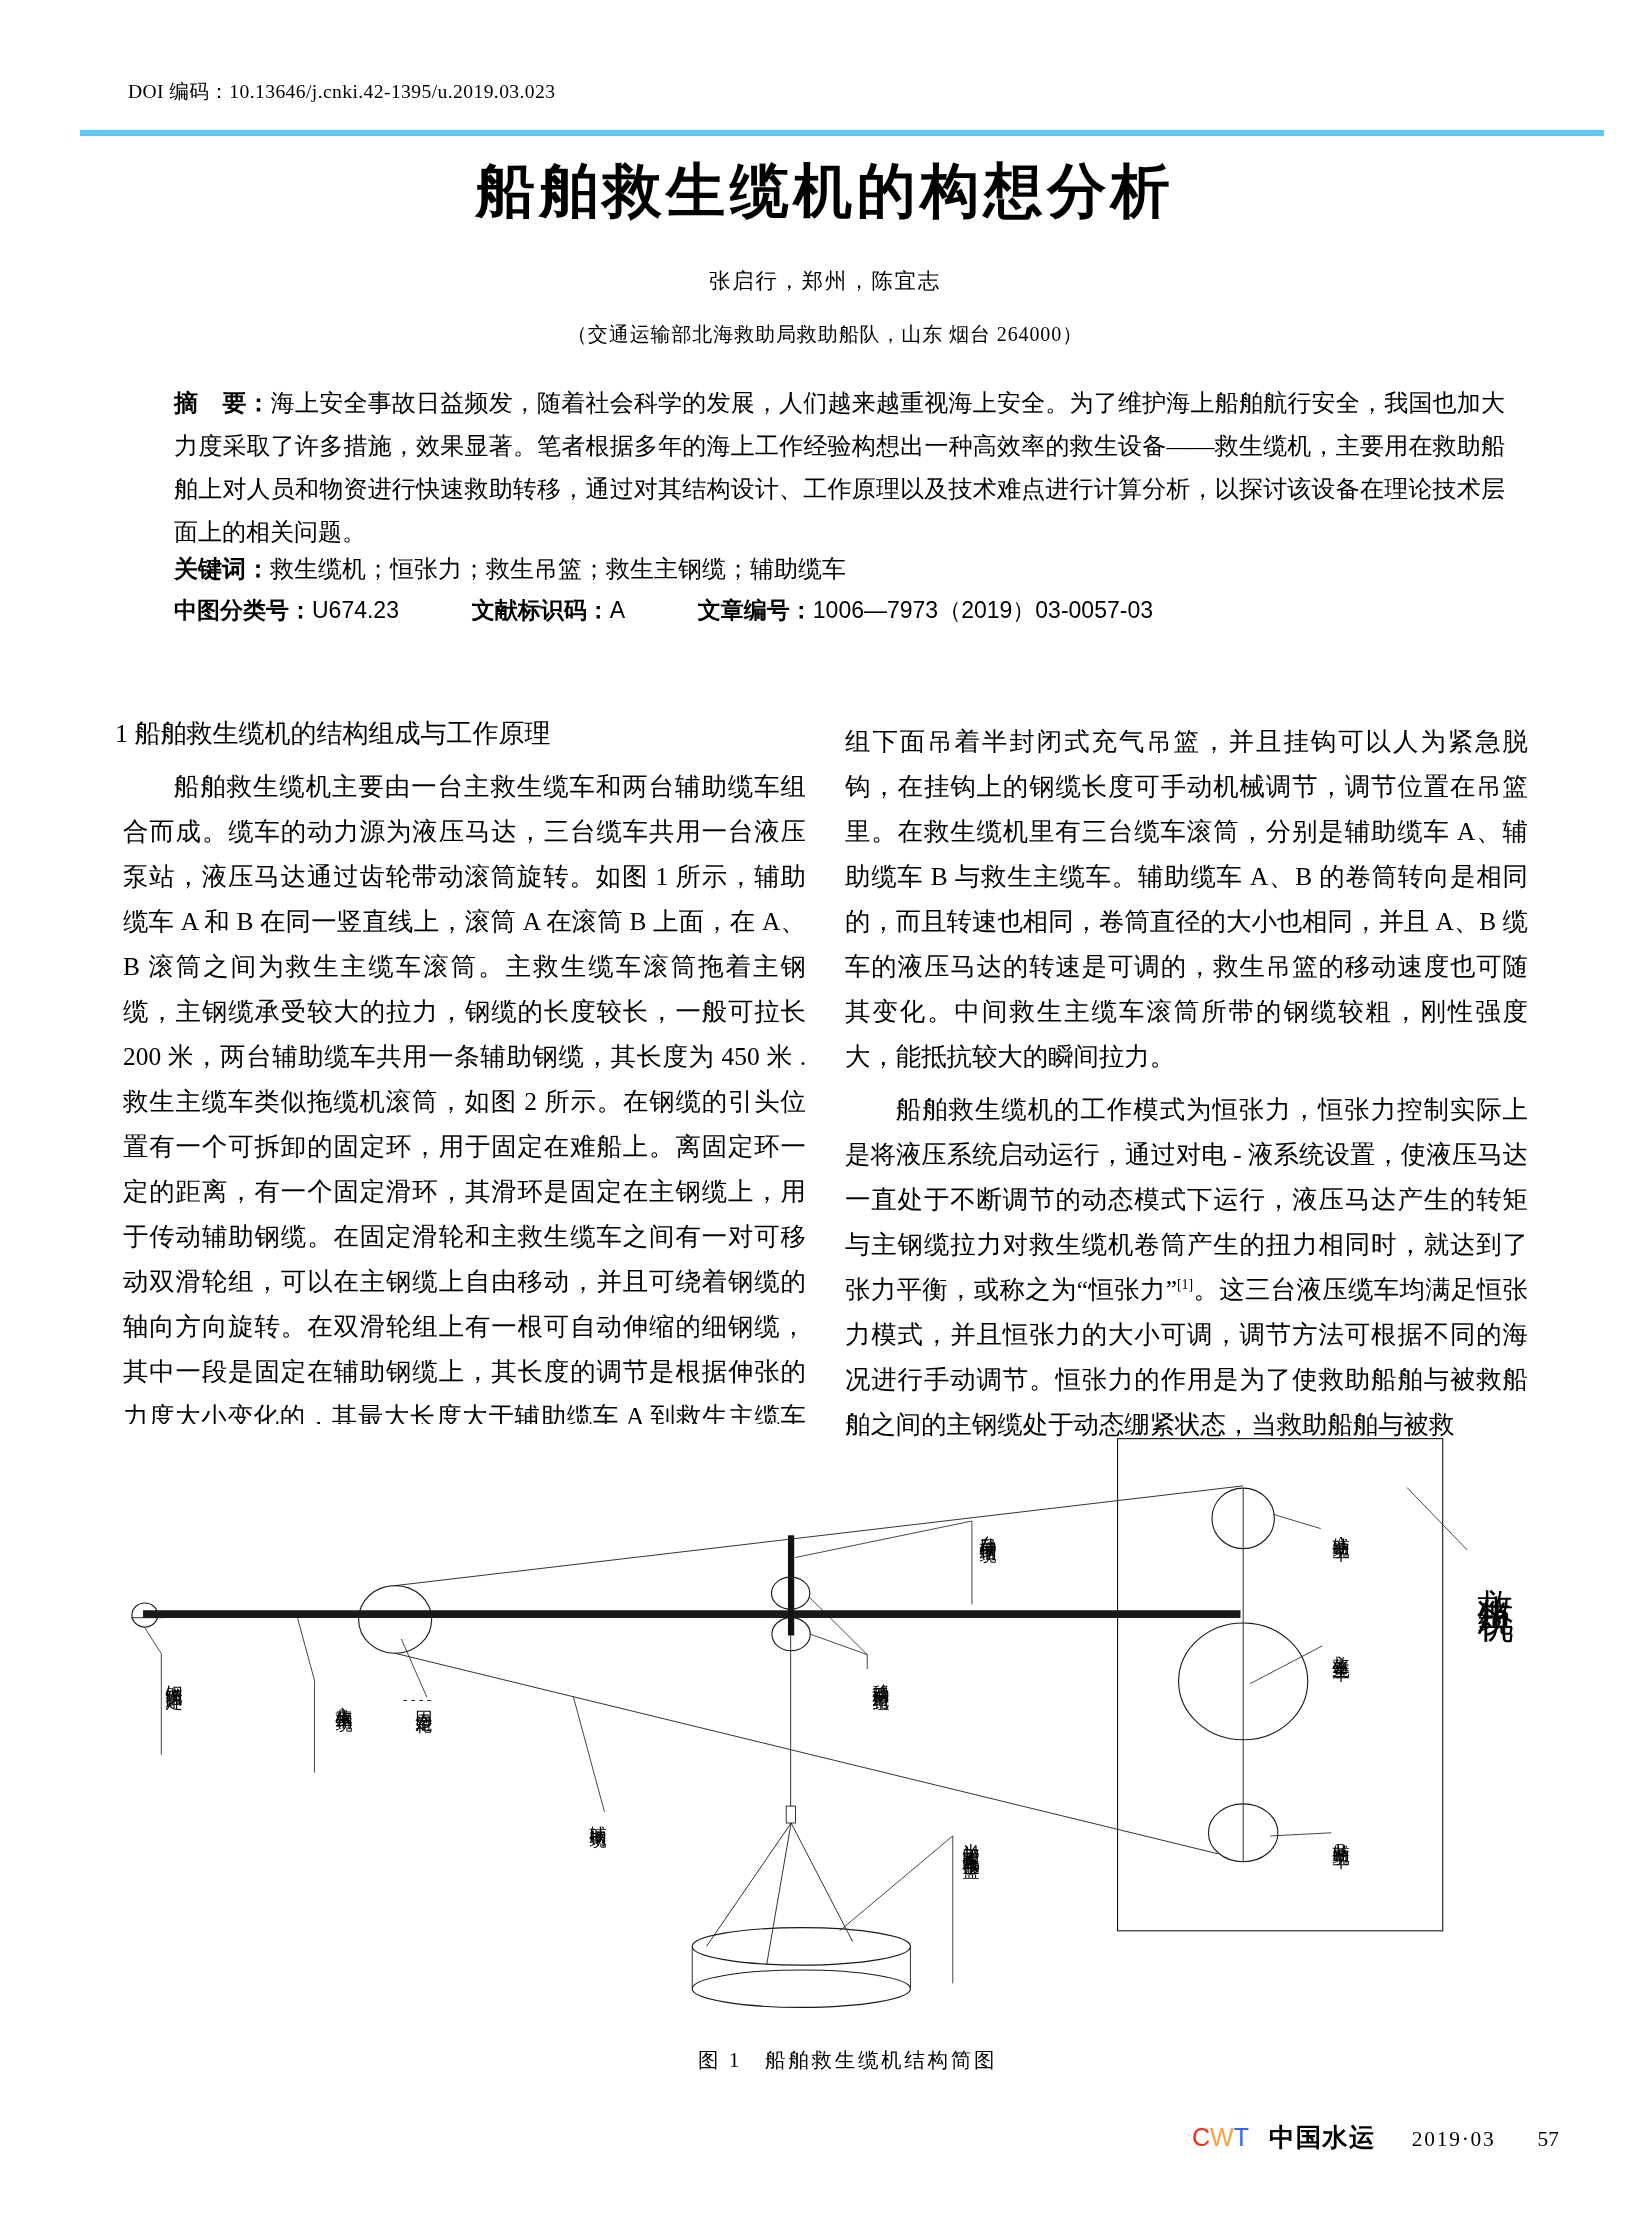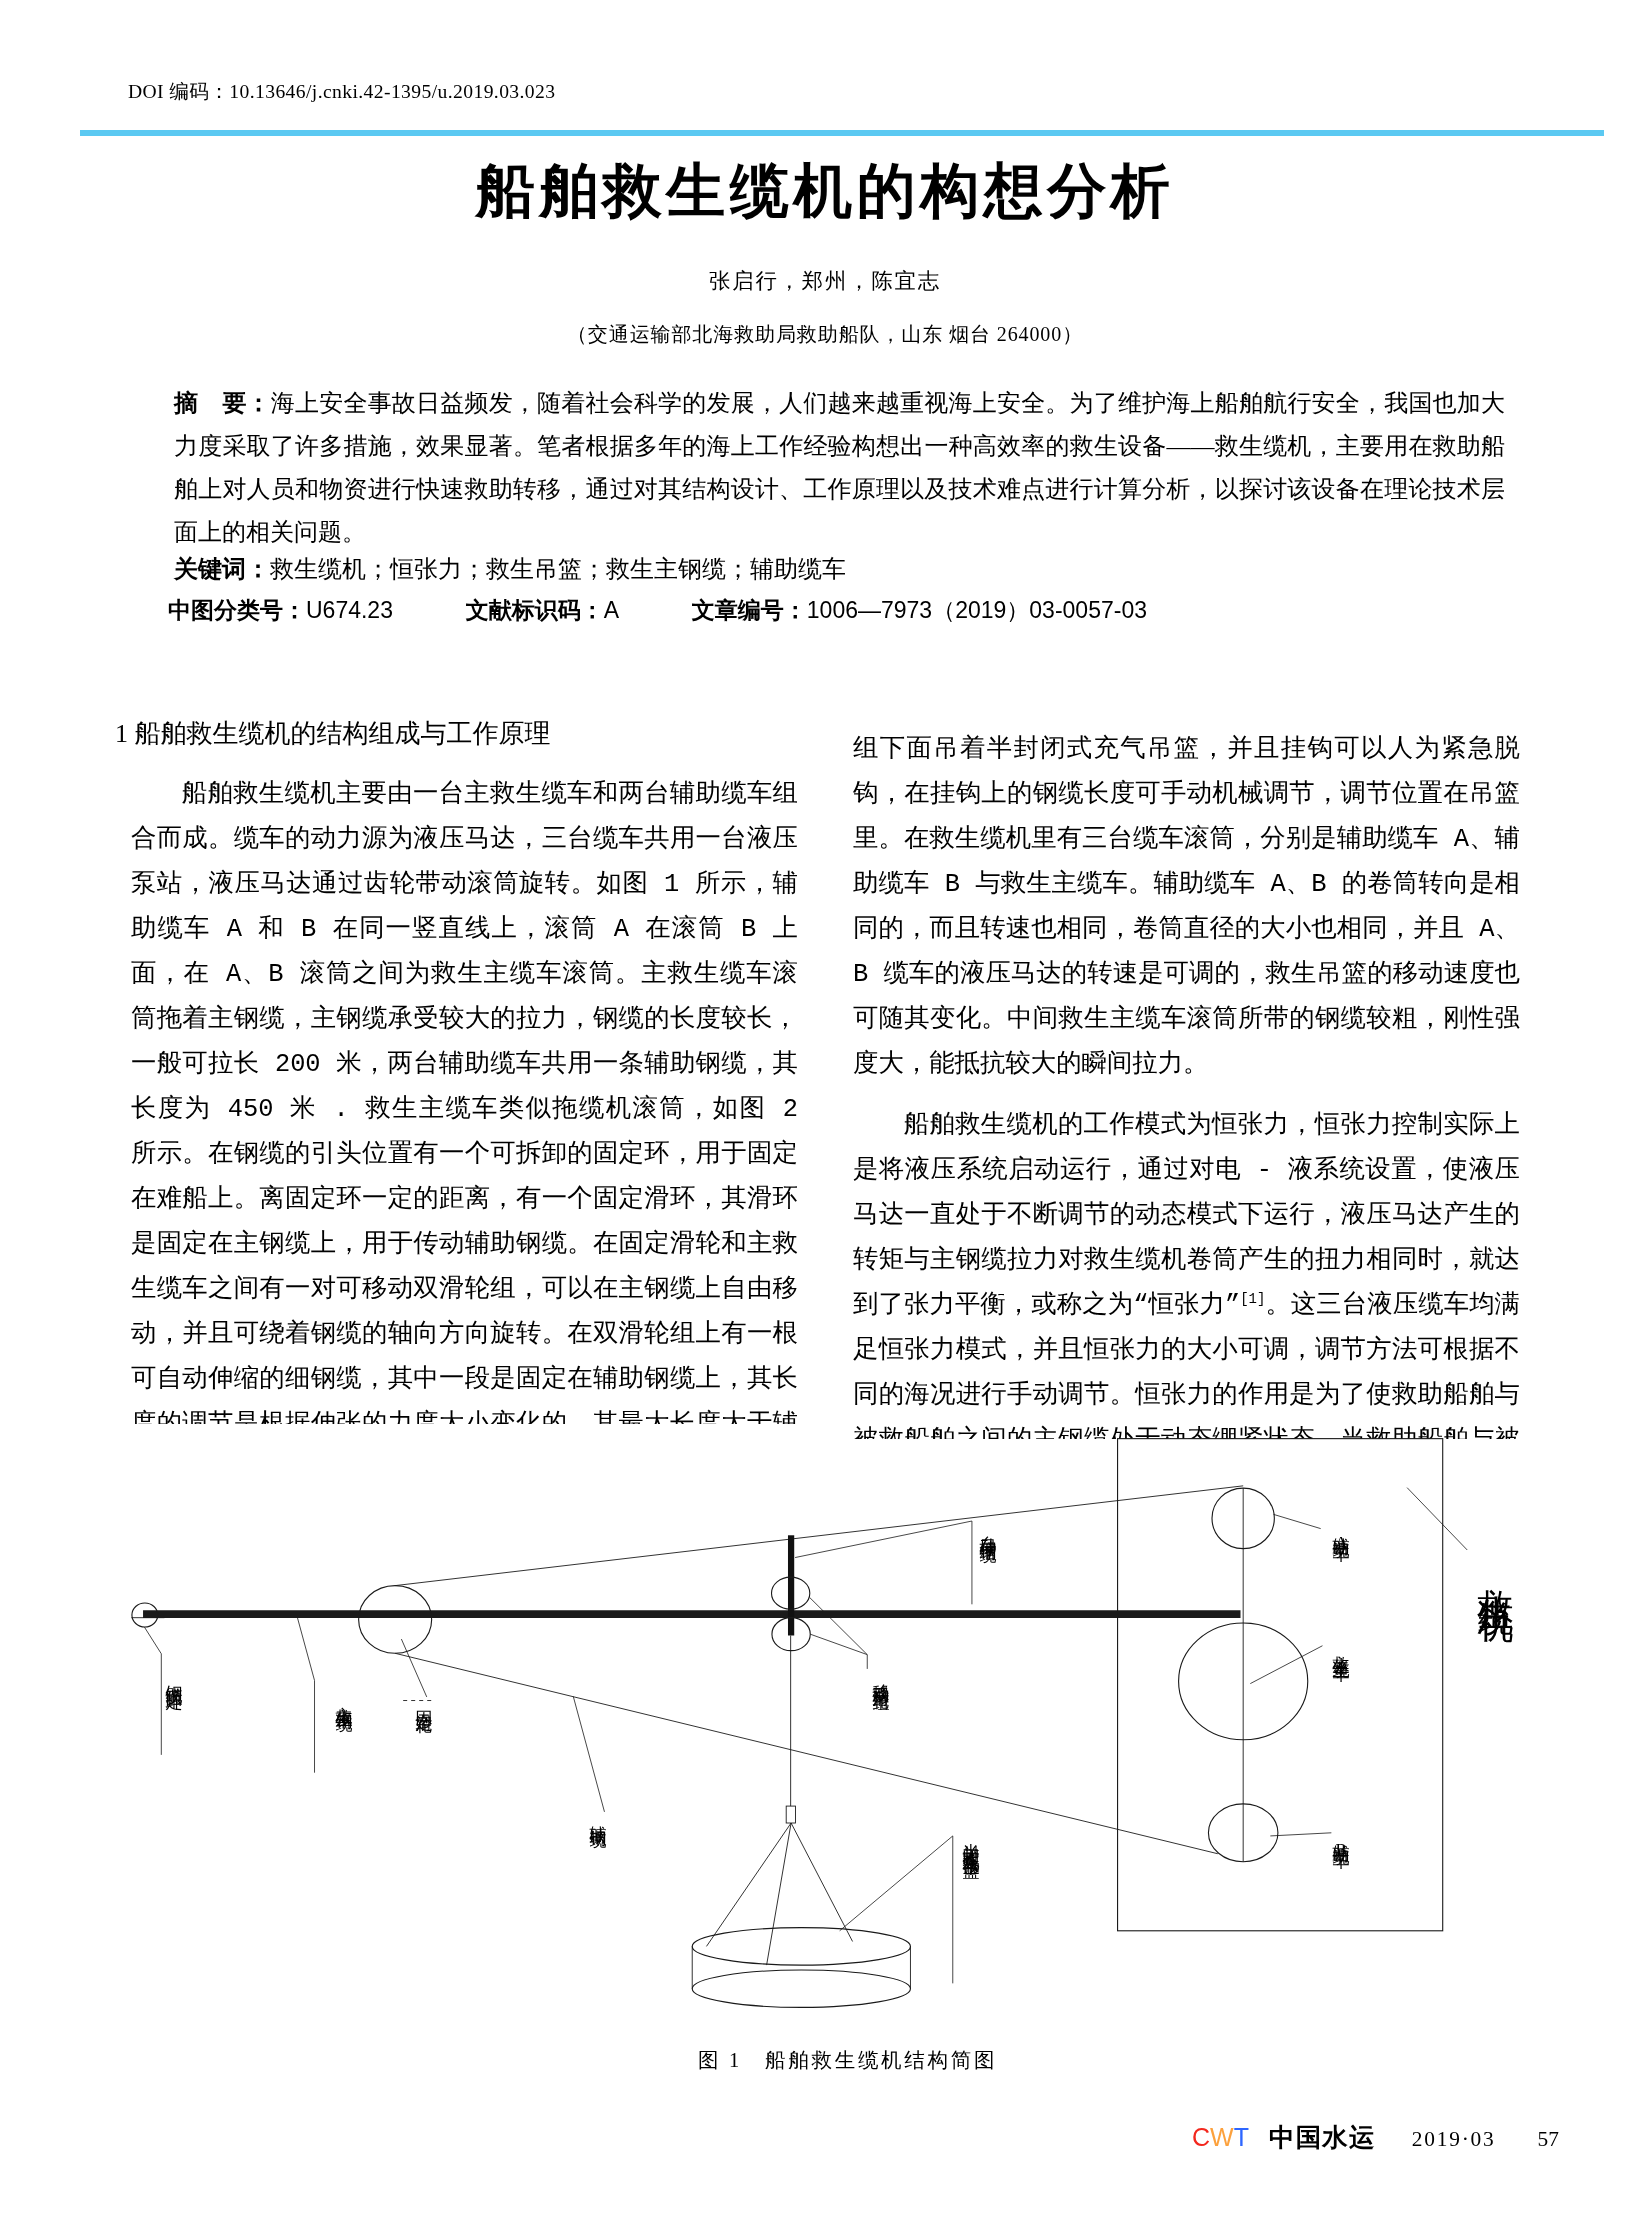--- a/index.html
+++ b/index.html
@@ -15,28 +15,28 @@
 
   #doi-line { left:128px; top:78px; font-size:19.6px; letter-spacing:0.4px; }
   #header-rule { left:80px; top:130px; width:1524px; height:5.8px; }
 
   #page-title { left:0; top:152px; width:1650px; font-size:59px; font-weight:700; letter-spacing:4.5px; }
   #authors-line { left:0; top:266px; width:1650px; font-size:21.4px; letter-spacing:1.8px; }
   #affiliation-line { left:0; top:321px; width:1650px; font-size:20px; letter-spacing:0.9px; }
 
   #abstract-block { left:174px; top:381px; width:1331px; font-size:24px; line-height:43px; }
   #keywords-line  { left:174px; top:553px; width:1331px; font-size:24px; }
-  #meta-line      { left:168px; top:595px; width:1359px; font-size:23px; }
+  #meta-line      { left:174px; top:595px; width:1359px; font-size:23px; }
   #meta-line .gap { display:inline-block; width:67px; }
   #meta-line .val { font-family:"Liberation Sans","DejaVu Sans",sans-serif; }
 
   .col { width:699px; font-size:25.4px; line-height:45px; }
   #col-left  { left:115px;  top:711px; height:713px; overflow:hidden; }
   #col-right { left:837px; top:711px; height:728px; overflow:hidden; }
-  .col p { margin:16px; text-align:justify;font-family:Liberation Mono, monospace; }
+  .col p { margin:8px; text-align:justify; }
   .ind { text-indent:2em; }
   #section1-title { font-size:26px; font-weight:400; line-height:45px; margin:0; }
   sup.ref { font-size:0.55em; vertical-align:super; line-height:0; }
 
   #figure-wrap { left:102px; top:1403px; width:1547px; height:677px; }
   #figure-wrap svg { position:absolute; left:0; top:0; }
   .flabel {
     position:absolute; writing-mode:vertical-rl; text-orientation:upright;
     font-size:17px; letter-spacing:2.2px; line-height:1.15; white-space:nowrap;
   }

